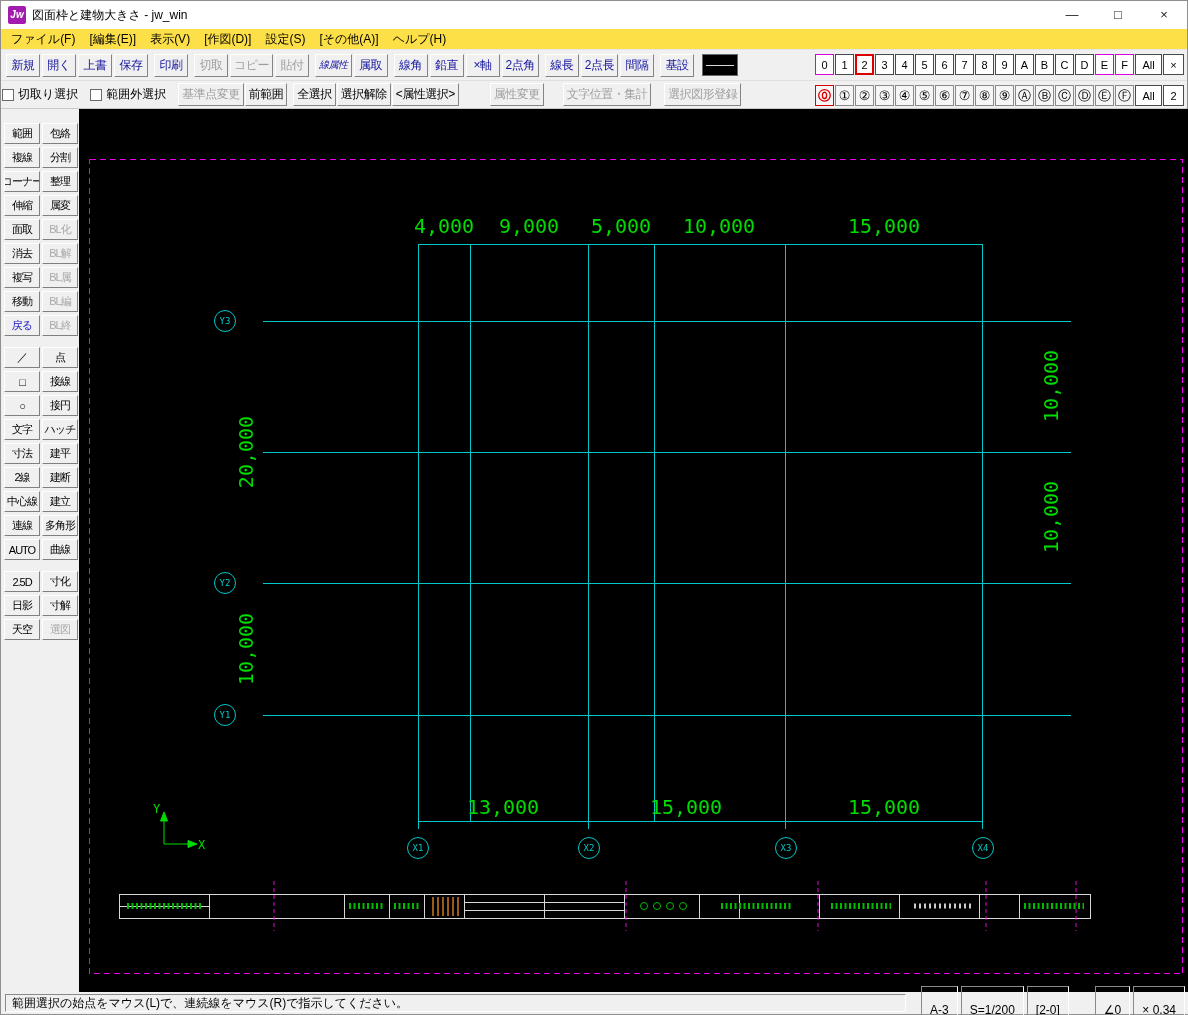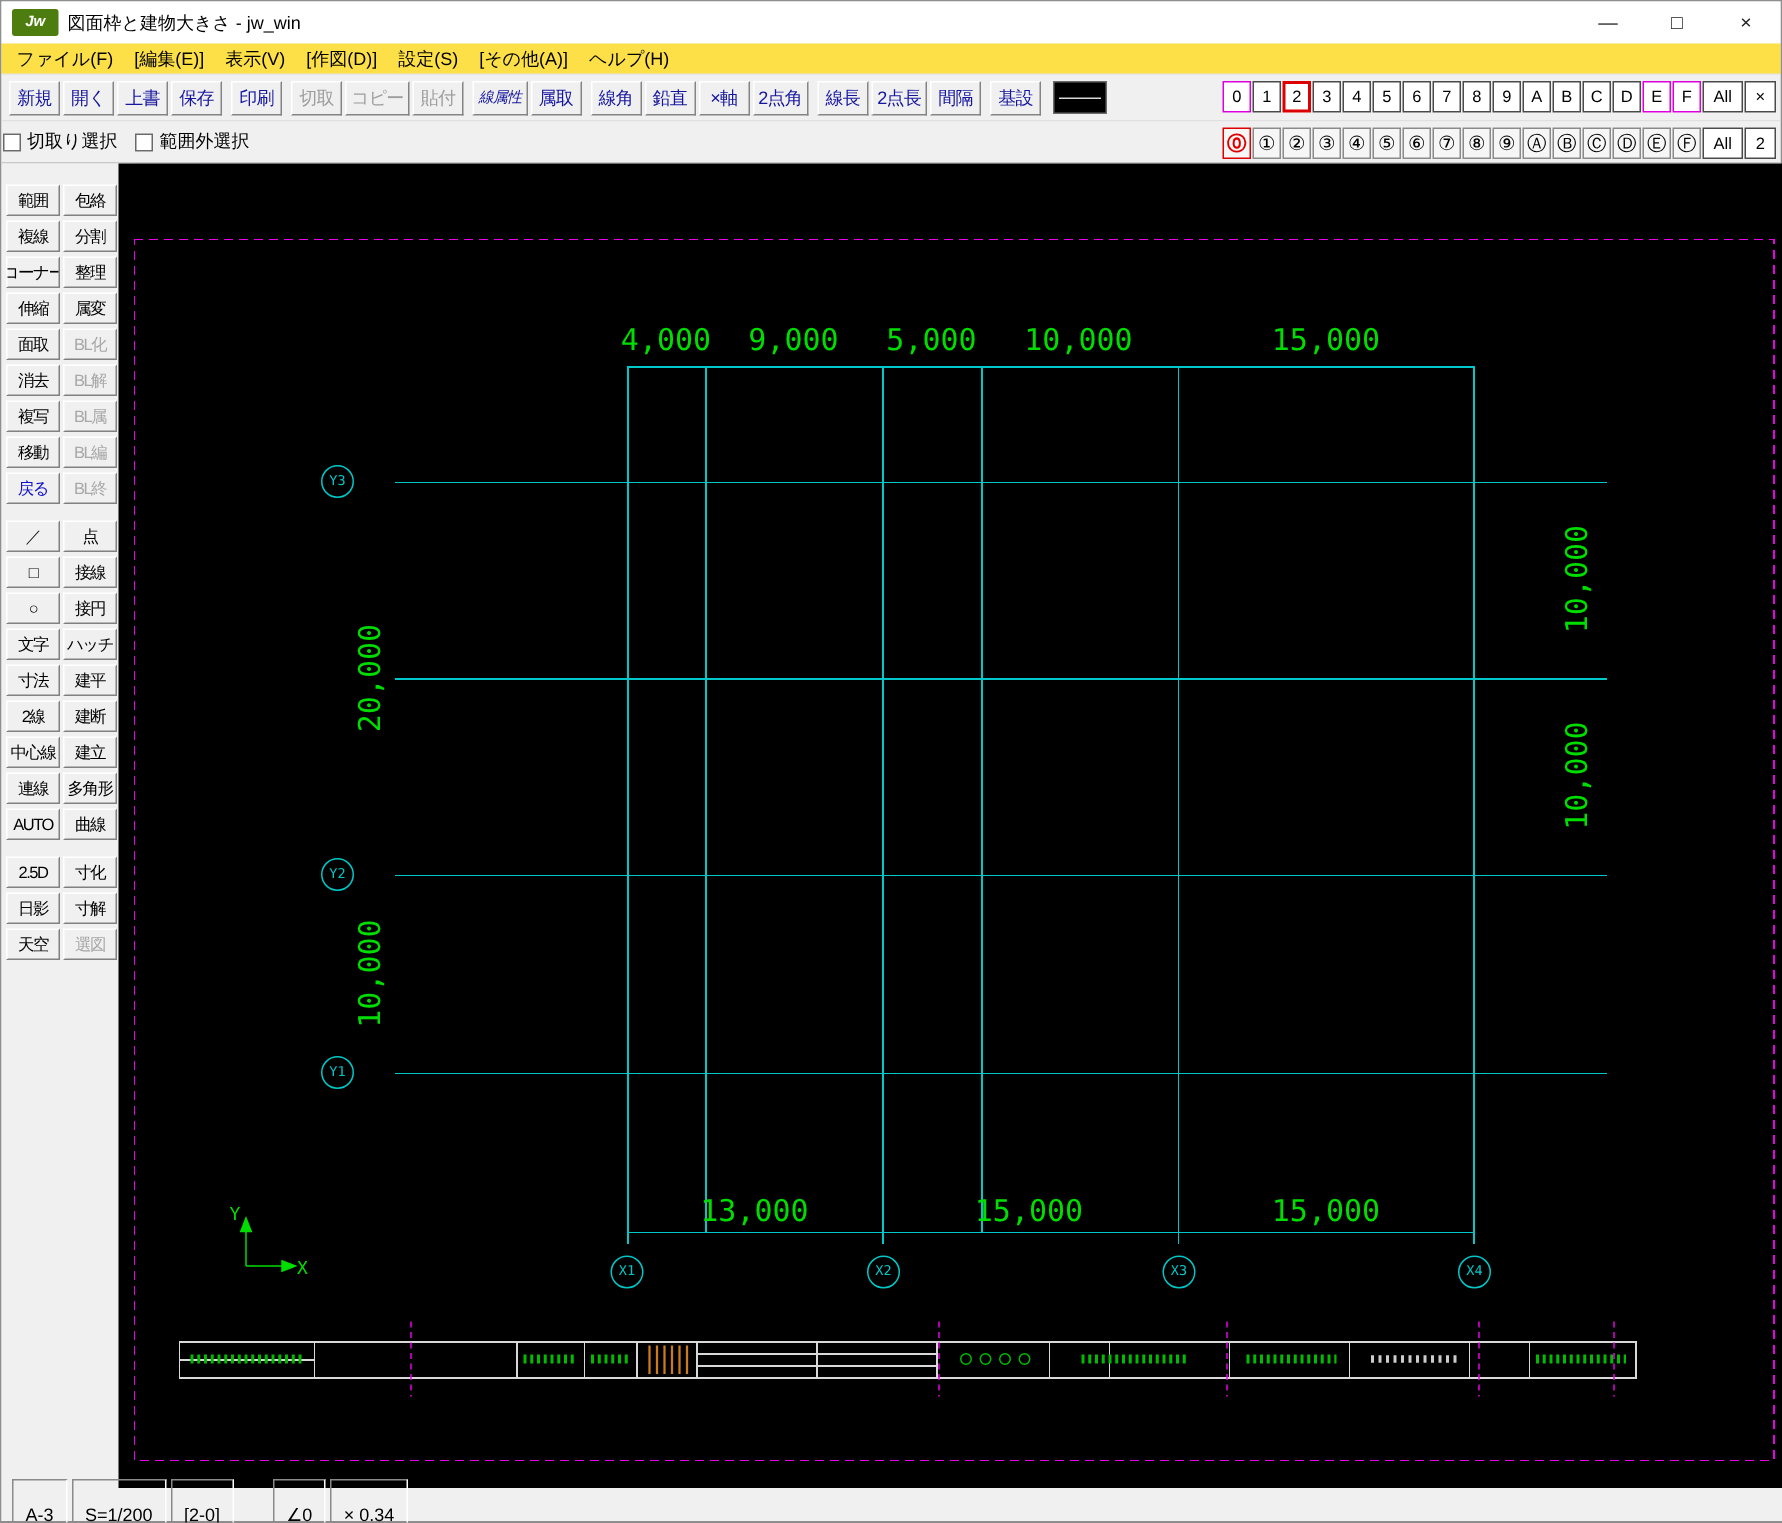--- a/index.html
+++ b/index.html
@@ -2,21 +2,21 @@
 <html><head>
 <meta charset="utf-8">
 <style>
   * { margin:0; padding:0; box-sizing:border-box; }
   html,body { width:1188px; height:1015px; }
   body { font-family:"Liberation Sans","DejaVu Sans",sans-serif; background:#d0d0d0; overflow:hidden; }
   .window { position:relative; width:1188px; height:1015px; background:#f0f0f0; border:1px solid #8f8f8f; }
 
   
   .titlebar { height:28px; background:#ffffff; display:flex; align-items:center; }
-  .app-icon { width:31px; height:18px; margin:0 6px 0 7px; background:#4d7c0f; color:#fff;
+  .app-icon { width:18px; height:18px; margin:0 6px 0 7px; background:#a21caf; color:#fff;
               font:italic bold 10px/18px "Liberation Sans",sans-serif; text-align:center; border-radius:2px; }
   .title-text { font-size:12px; color:#000; }
   .win-controls { margin-left:auto; display:flex; height:28px; }
   .win-btn { width:46px; height:28px; text-align:center; line-height:28px; font-size:13px; color:#222; }
 
   
   .menubar { height:21px; display:flex; align-items:center; padding-left:3px; background:#fde047;
              border-bottom:1px solid #e6e6e6; }
   .menu-item { font-size:12px; padding:2px 7px; color:#000; white-space:nowrap; }
 
@@ -180,20 +180,31 @@
 
   <div class="toolbar row2">
     <label class="checkbox">
       <span class="cb-box"></span>
       <span>切取り選択</span>
     </label>
     <label class="checkbox">
       <span class="cb-box"></span>
       <span>範囲外選択</span>
     </label>
+    <div class="tb2-buttons">
+
+    <button class="tb-btn" data-state="disabled">基準点変更</button>
+        <button class="tb-btn" data-state="normal">前範囲</button>
+        <button class="tb-btn" data-state="normal">全選択</button>
+        <button class="tb-btn" data-state="normal">選択解除</button>
+        <button class="tb-btn" data-state="normal">&lt;属性選択&gt;</button>
+        <button class="tb-btn" data-state="disabled">属性変更</button>
+        <button class="tb-btn" data-state="disabled">文字位置・集計</button>
+        <button class="tb-btn" data-state="disabled">選択図形登録</button>
+      </div>
 
     <div class="lg-bar">
       <span style="display:flex;gap:1px">
 
       <button class="ly-btn" data-state="selected">⓪</button>
           <button class="ly-btn" data-state="normal">①</button>
           <button class="ly-btn" data-state="normal">②</button>
           <button class="ly-btn" data-state="normal">③</button>
           <button class="ly-btn" data-state="normal">④</button>
           <button class="ly-btn" data-state="normal">⑤</button>
@@ -372,20 +383,21 @@
     <div class="bubble" style="left:328px;top:728px">X1</div>
     <div class="bubble" style="left:499px;top:728px">X2</div>
     <div class="bubble" style="left:696px;top:728px">X3</div>
     <div class="bubble" style="left:893px;top:728px">X4</div>
 
     <div class="origin-label" style="left:74px;top:693px">Y</div>
     <div class="origin-label" style="left:119px;top:729px">X</div>
   </div>
 
   <div class="statusbar">
+    <div class="sb-msg">範囲選択の始点をマウス(L)で、連続線をマウス(R)で指示してください。</div>
     <div class="sb-field">A-3</div>
     <div class="sb-field">S=1/200</div>
     <div class="sb-field">[2-0]</div>
     <div class="sb-field angle">∠0</div>
     <div class="sb-field">× 0.34</div>
   </div>
 
 </div>
 
 </body></html>

